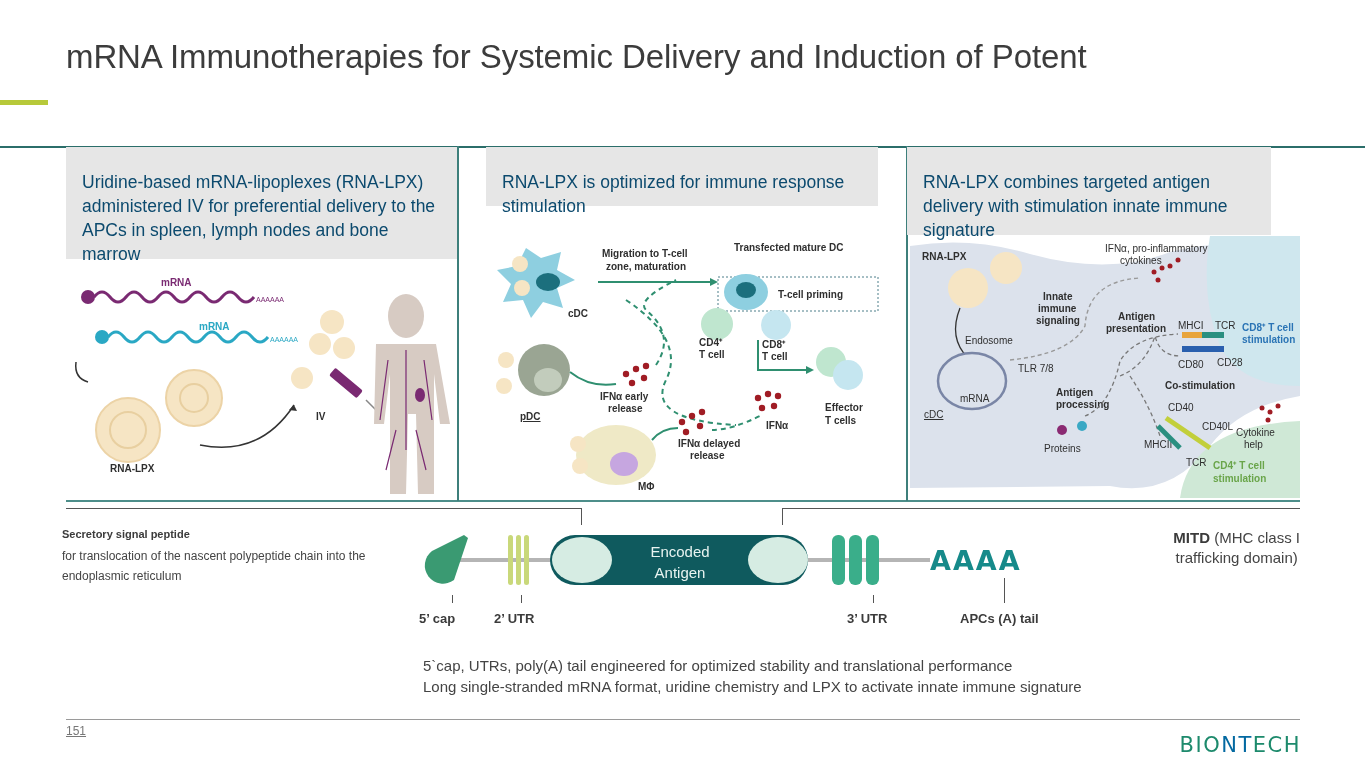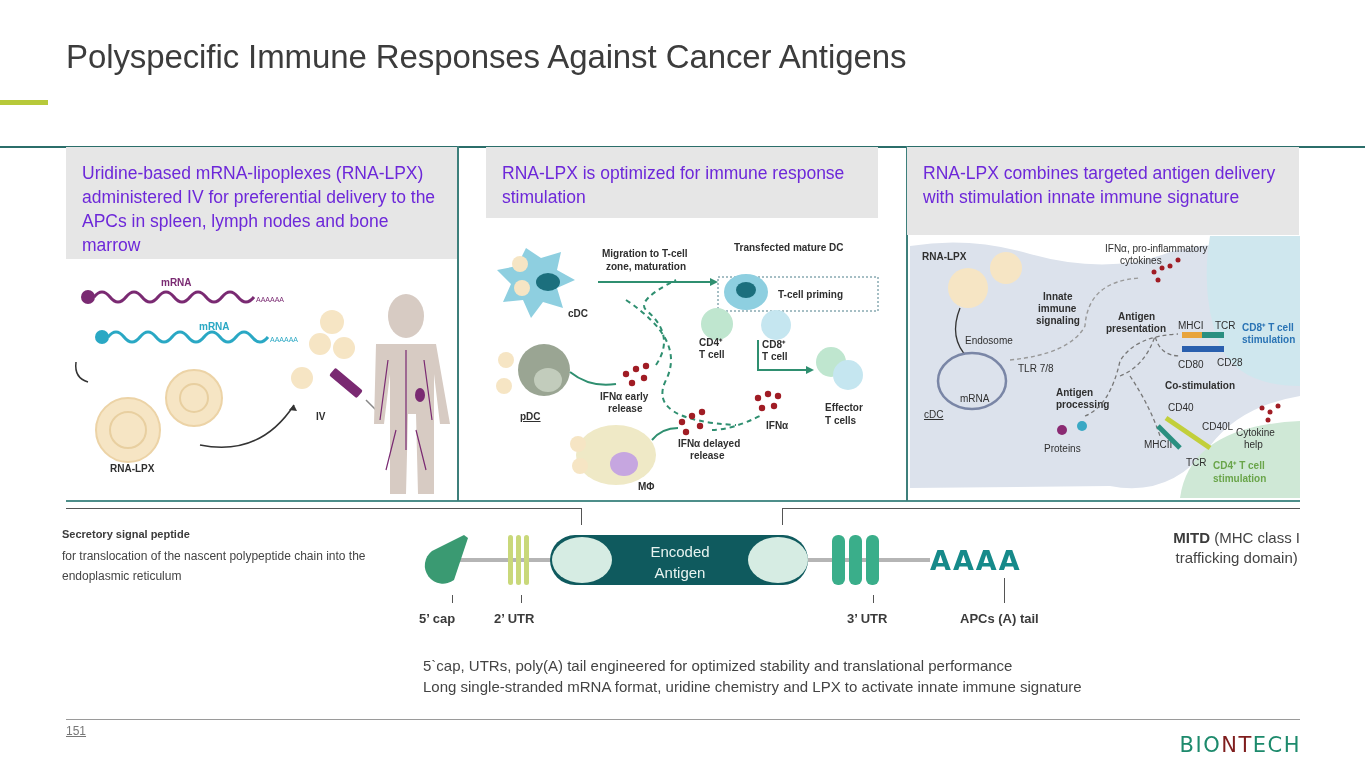--- a/index.html
+++ b/index.html
@@ -6,57 +6,57 @@
   html, body { width: 1365px; height: 768px; background: #ffffff; overflow: hidden; }
   body { position: relative; font-family: "Liberation Sans", sans-serif; color: #3a3a3a; }
 
   .title { position: absolute; left: 66px; top: 38px; font-size: 33px; line-height: 38px; color: #3c3c3c; font-weight: 400; letter-spacing: -0.1px; }
   .title-accent { position: absolute; left: 0; top: 100px; width: 48px; height: 5px; background: #b7c93a; }
 
   .panels-top-line { position: absolute; left: 0; top: 146px; width: 1365px; height: 1.5px; background: #2b6e6a; }
   .panels-bottom-line { position: absolute; left: 66px; top: 500px; width: 1234px; height: 1.5px; background: #4d8e8a; }
   .vsep { position: absolute; top: 146px; width: 1.5px; height: 355px; background: #3d7f7b; }
 
-  .panel-head { position: absolute; background: #e6e6e6; color: #6d28d9; font-size: 17.5px; line-height: 24px; padding: 14px 14px 0 16px; }
+  .panel-head { position: absolute; background: #e6e6e6; color: #0c4a6e; font-size: 17.5px; line-height: 24px; padding: 23px 14px 0 16px; }
 
   svg { position: absolute; overflow: visible; }
   .lbl { font-family: "Liberation Sans", sans-serif; font-size: 10px; font-weight: 700; fill: #2f2f2f; }
   .lbl-n { font-family: "Liberation Sans", sans-serif; font-size: 10px; fill: #2f2f2f; }
 
   .bracket { position: absolute; border-top: 1.5px solid #555; }
   .sig-title { position: absolute; left: 62px; top: 528px; font-size: 11px; font-weight: 700; color: #3b3b3b; }
   .sig-desc { position: absolute; left: 62px; top: 546px; font-size: 12px; line-height: 20px; color: #444; width: 360px; }
   .mitd { position: absolute; right: 65px; top: 528px; font-size: 15px; line-height: 20px; color: #444; text-align: center; }
   .mitd b { color: #3b3b3b; }
 
   .mrna-label { position: absolute; font-size: 13px; font-weight: 700; color: #3b3b3b; white-space: nowrap; }
   .tick { position: absolute; width: 1px; background: #555; }
 
   .footnote { position: absolute; left: 423px; top: 655px; font-size: 15px; line-height: 21px; color: #444; }
   .footer-line { position: absolute; left: 66px; top: 719px; width: 1234px; height: 1px; background: #9a9a9a; }
   .page-num { position: absolute; left: 66px; top: 724px; font-size: 12px; color: #777; text-decoration: underline; }
   .logo { position: absolute; right: 64px; top: 733px; font-size: 21px; letter-spacing: 1.5px; font-family: "DejaVu Sans", sans-serif; font-weight: 400; color: #1d8a6c; }
-  .logo .nt { color: #7f1d1d; }
+  .logo .nt { color: #0369a1; }
 </style>
 </head>
 <body>
 
 <div class="title">
-  <div>Polyspecific Immune Responses Against Cancer Antigens</div>
+  <div>mRNA Immunotherapies for Systemic Delivery and Induction of Potent</div>
 </div>
 <div class="title-accent"></div>
 
 <div class="panels-top-line"></div>
 <div class="panels-bottom-line"></div>
 <div class="vsep" style="left:457px"></div>
 <div class="vsep" style="left:906px"></div>
 
 <div class="panel-head" style="left:66px;top:147px;width:391px;height:112px;">Uridine-based mRNA-lipoplexes (RNA-LPX) administered IV for preferential delivery to the APCs in spleen, lymph nodes and bone marrow</div>
-<div class="panel-head" style="left:486px;top:147px;width:392px;height:71px;">RNA-LPX is optimized for immune response stimulation</div>
-<div class="panel-head" style="left:907px;top:147px;width:392px;height:88px;">RNA-LPX combines targeted antigen delivery with stimulation innate immune signature</div>
+<div class="panel-head" style="left:486px;top:147px;width:392px;height:59px;">RNA-LPX is optimized for immune response stimulation</div>
+<div class="panel-head" style="left:907px;top:147px;width:364px;height:88px;">RNA-LPX combines targeted antigen delivery with stimulation innate immune signature</div>
 
 <svg style="left:66px;top:260px;width:391px;height:240px;" viewBox="0 0 391 240">
   <g>
     <circle cx="22" cy="37" r="7" fill="#7a2a72"></circle>
     <path d="M28 37 q8 -10 16 0 t16 0 t16 0 t16 0 t16 0 t16 0 t16 0 t16 0 t16 0 t16 0" fill="none" stroke="#7a2a72" stroke-width="3"></path>
   </g>
   <text class="lbl" x="95" y="26" fill="#7a2a72" style="fill:#7a2a72">mRNA</text>
   <text class="lbl-n" x="190" y="42" style="fill:#7a2a72;font-size:7px">AAAAAA</text>
   <g>
     <circle cx="36" cy="77" r="7" fill="#2aa8c4"></circle>

